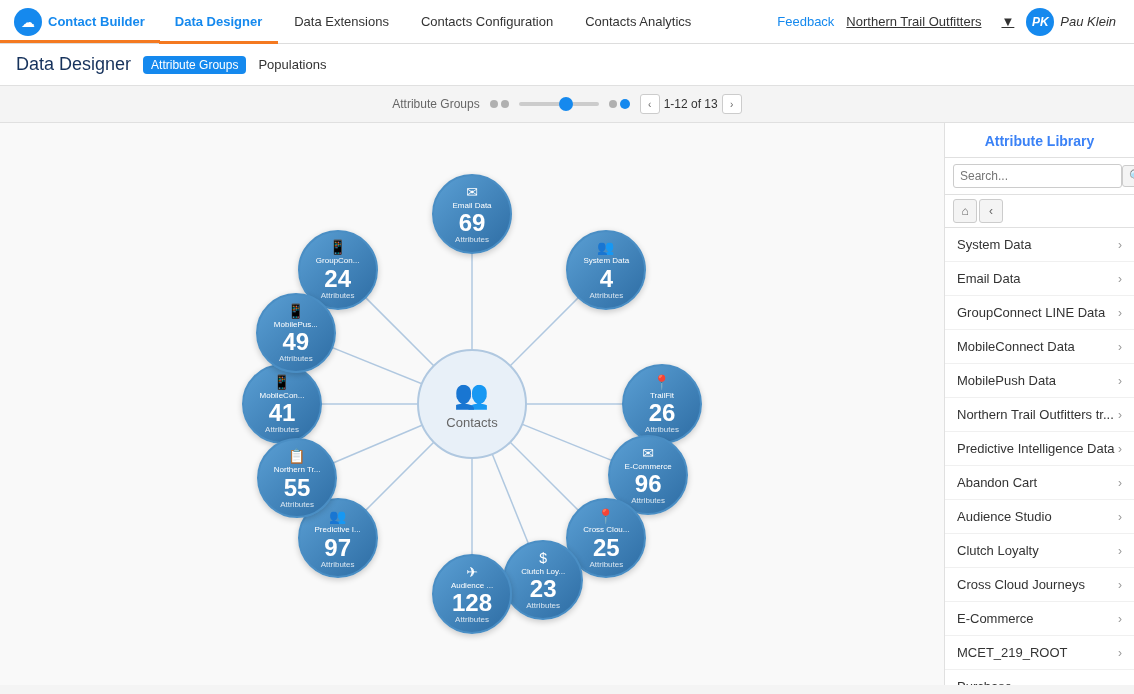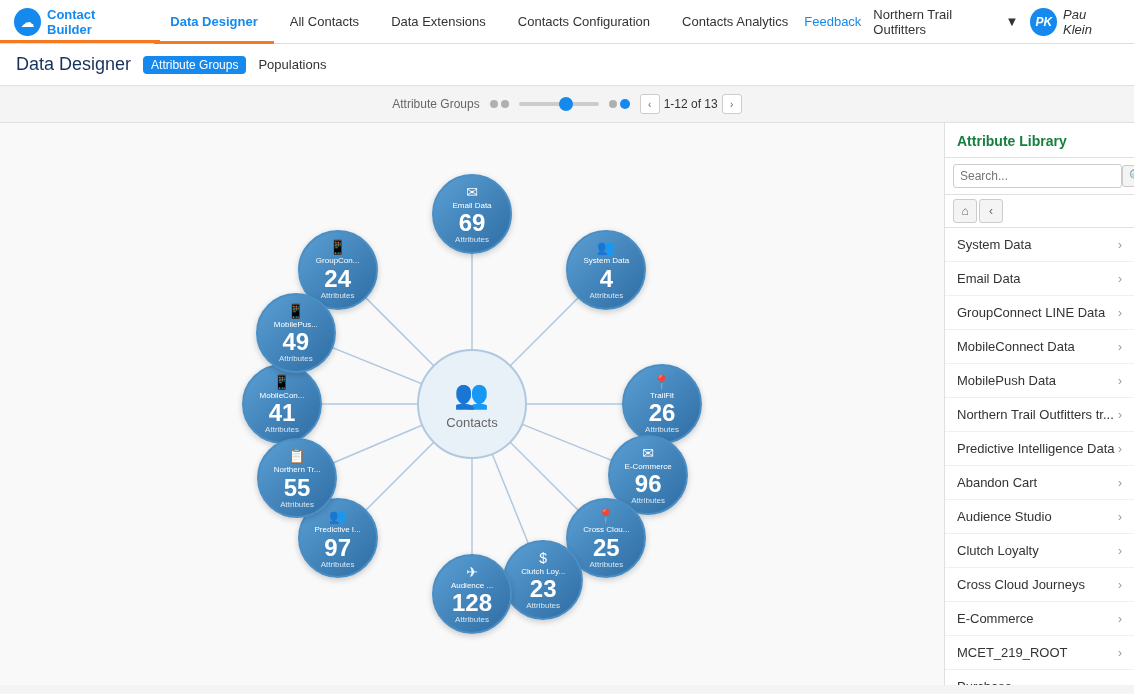--- a/index.html
+++ b/index.html
@@ -53,22 +53,22 @@
     .nav-tab.active { color: #1589ee; border-bottom: 3px solid #f47920; font-weight: 600; }
     .nav-right {
       margin-left: auto;
       display: flex;
       align-items: center;
       padding-right: 18px;
       gap: 12px;
     }
     .nav-feedback { font-size: 13px; color: #1589ee; cursor: pointer; }
     .nav-org {
-      display: flex; align-items: center; gap: 4px;
-      font-size: 13px; cursor: pointer; color: #333;
+      display: flex; align-items: center; gap: 20px;
+      font-size: 13px; cursor: pointer; color: #333; text-decoration: underline;
     }
     .nav-user {
       display: flex; align-items: center; gap: 6px;
       font-size: 13px; cursor: pointer; font-style: italic;
     }
     .user-avatar {
       width: 28px; height: 28px;
       background: #1589ee;
       border-radius: 50%;
       display: flex; align-items: center; justify-content: center;
@@ -204,22 +204,23 @@
       width: 190px;
       background: #fff;
       border-left: 1px solid #e0e0e0;
       display: flex;
       flex-direction: column;
     }
     .panel-title {
       padding: 10px 12px 8px;
       font-size: 14px;
       font-weight: 600;
-      color: #15803d;
+      color: #3b82f6;
       border-bottom: 1px solid #e0e0e0;
+      text-align: center;
     }
     .search-bar {
       padding: 6px 8px;
       display: flex;
       align-items: center;
       border-bottom: 1px solid #e0e0e0;
     }
     .search-input {
       flex: 1;
       border: 1px solid #ccc;
@@ -265,21 +266,20 @@
 </head>
 <body>
 
 <nav class="top-nav">
   <div class="app-logo">
     <div class="app-logo-icon">☁</div>
     <span class="app-logo-text">Contact Builder</span>
   </div>
   <div class="nav-tabs">
     <div class="nav-tab active">Data Designer</div>
-    <div class="nav-tab">All Contacts</div>
     <div class="nav-tab">Data Extensions</div>
     <div class="nav-tab">Contacts Configuration</div>
     <div class="nav-tab">Contacts Analytics</div>
   </div>
   <div class="nav-right">
     <span class="nav-feedback">Feedback</span>
     <div class="nav-org">
       <span>Northern Trail Outfitters</span>
       <span>▼</span>
     </div>

